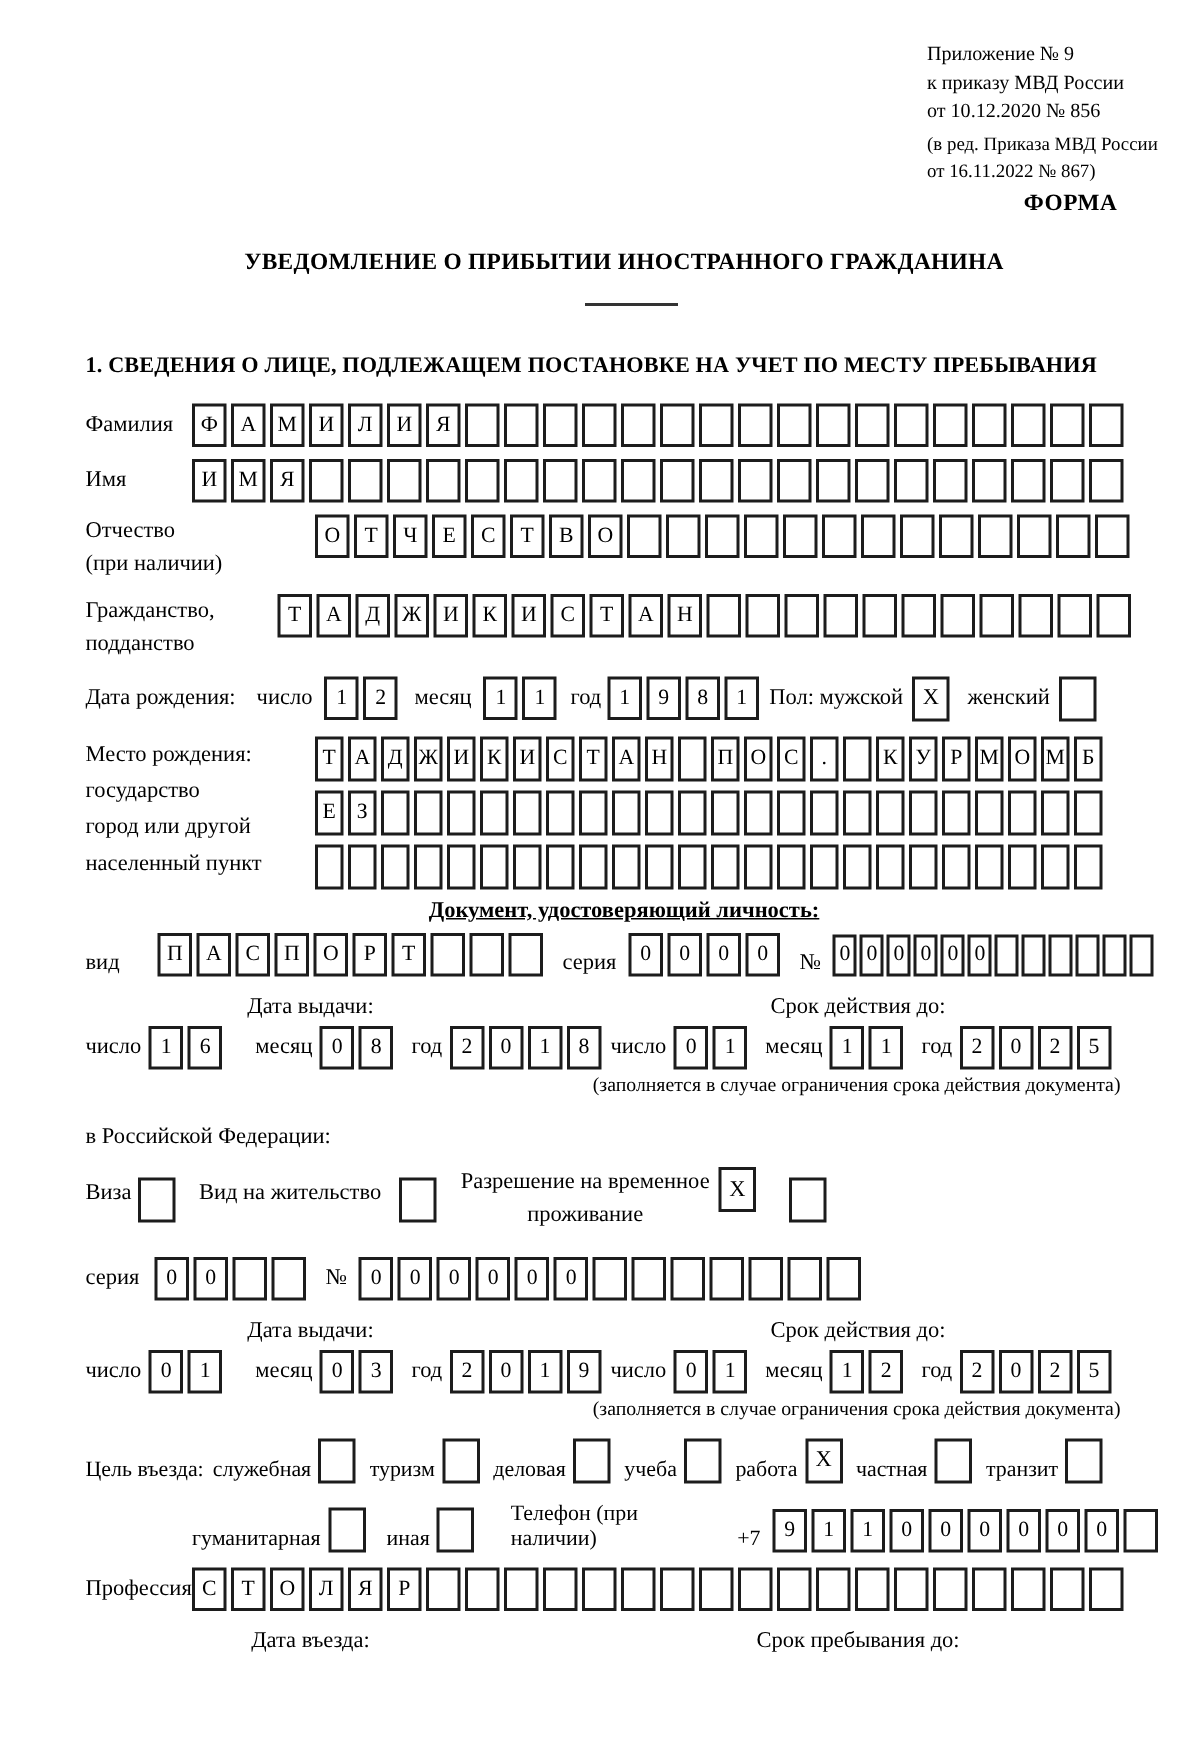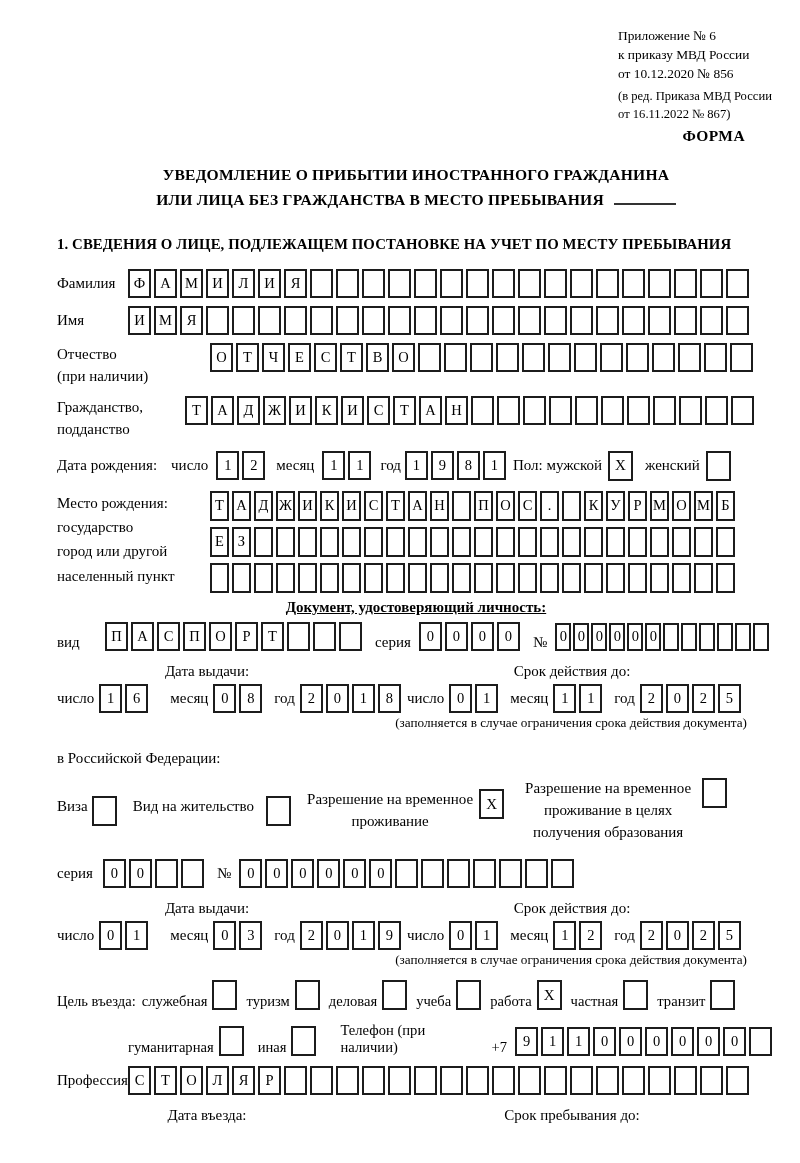--- a/index.html
+++ b/index.html
@@ -64,34 +64,34 @@
   .purpose-row .cbox{margin-left:5px;}
   .indent{margin-left:71px;}
   .phone-lbl{margin-left:24px;margin-right:14px;}
 </style>
 </head>
 <body>
 
 <div class="page">
 
   <div class="appendix">
-    <div>Приложение № 6</div>
+    <div>Приложение № 9</div>
     <div>к приказу МВД России</div>
     <div>от 10.12.2020 № 856</div>
     <div class="rev">
       <div>(в ред. Приказа МВД России</div>
       <div>от 16.11.2022 № 867)</div>
     </div>
   </div>
 
   <div class="form-marker">ФОРМА</div>
 
   <div class="title">
     <div>УВЕДОМЛЕНИЕ О ПРИБЫТИИ ИНОСТРАННОГО ГРАЖДАНИНА</div>
-    <div><span>ИЛИ ЛИЦА БЕЗ ГРАЖДАНСТВА В МЕСТО ПРЕБЫВАНИЯ</span><span class="blank-line"></span></div>
+    <div><span class="blank-line"></span></div>
   </div>
 
   <div class="sec-heading">1. СВЕДЕНИЯ О ЛИЦЕ, ПОДЛЕЖАЩЕМ ПОСТАНОВКЕ НА УЧЕТ ПО МЕСТУ ПРЕБЫВАНИЯ</div>
 
   <div class="row" style="margin-top:16px;">
     <span class="lbl w71">Фамилия</span>
     <div class="cells">
         <span class="cell">Ф</span>
         <span class="cell">А</span>
         <span class="cell">М</span>
@@ -423,21 +423,20 @@
     </div>
     <div class="opt">
       <span class="opt-text">Вид на жительство</span>
       <span class="cbox" style="margin-left:12px;"></span>
     </div>
     <div class="opt">
       <span class="opt-text c162">Разрешение на временное проживание</span>
       <span class="cbox">X</span>
     </div>
     <div class="opt">
-      <span class="opt-text c176">Разрешение на временное проживание в целях получения образования</span>
       <span class="cbox"></span>
     </div>
   </div>
 
   <div class="row" style="margin-top:16px;">
     <span class="lbl">серия</span>
     <div class="cells" style="margin-left:10px;">
         <span class="cell">0</span>
         <span class="cell">0</span>
         <span class="cell"></span>

